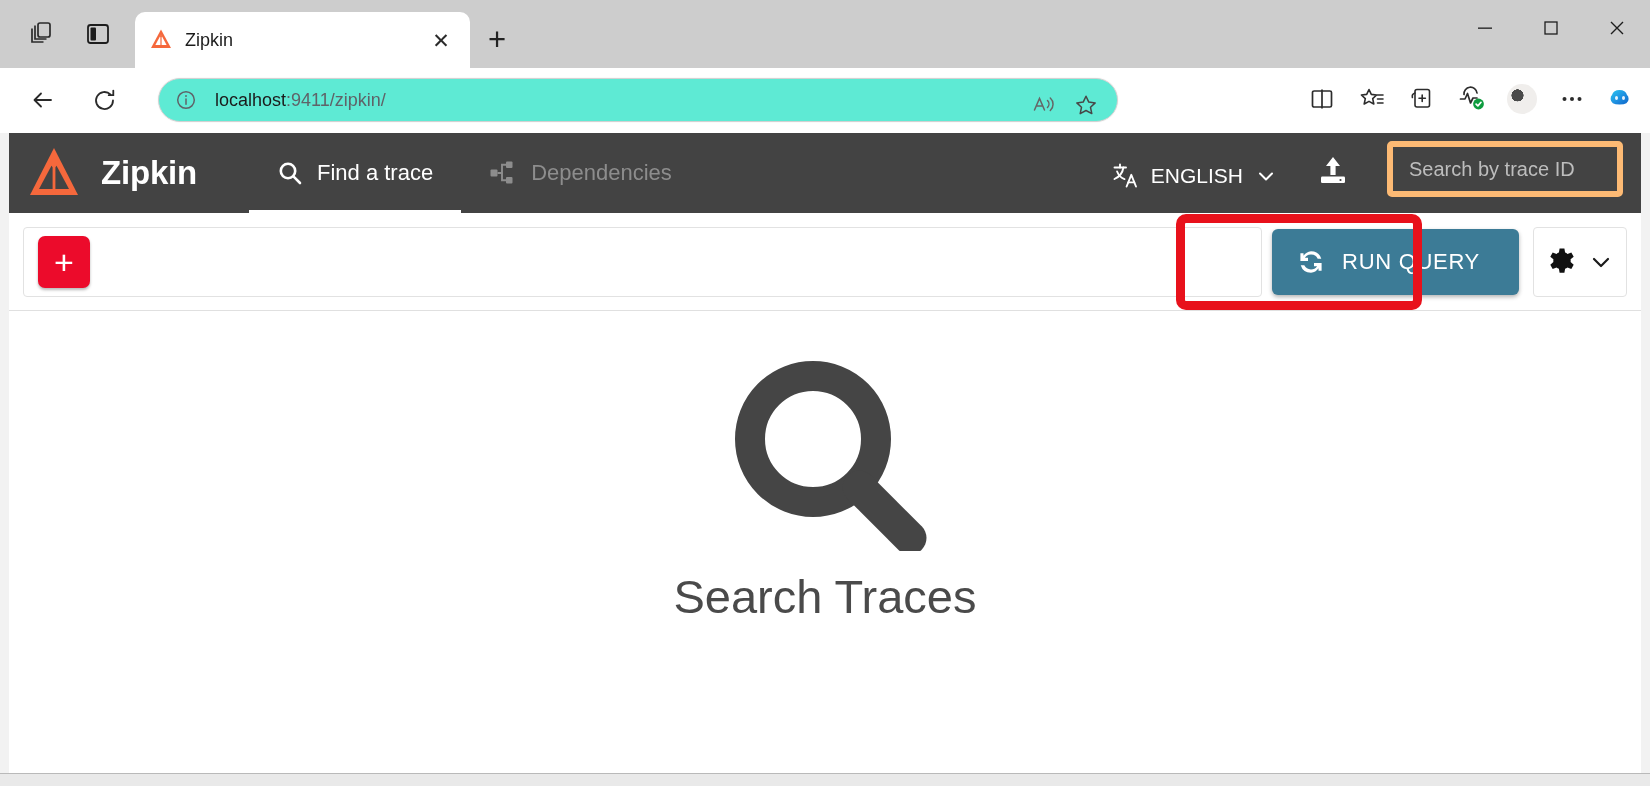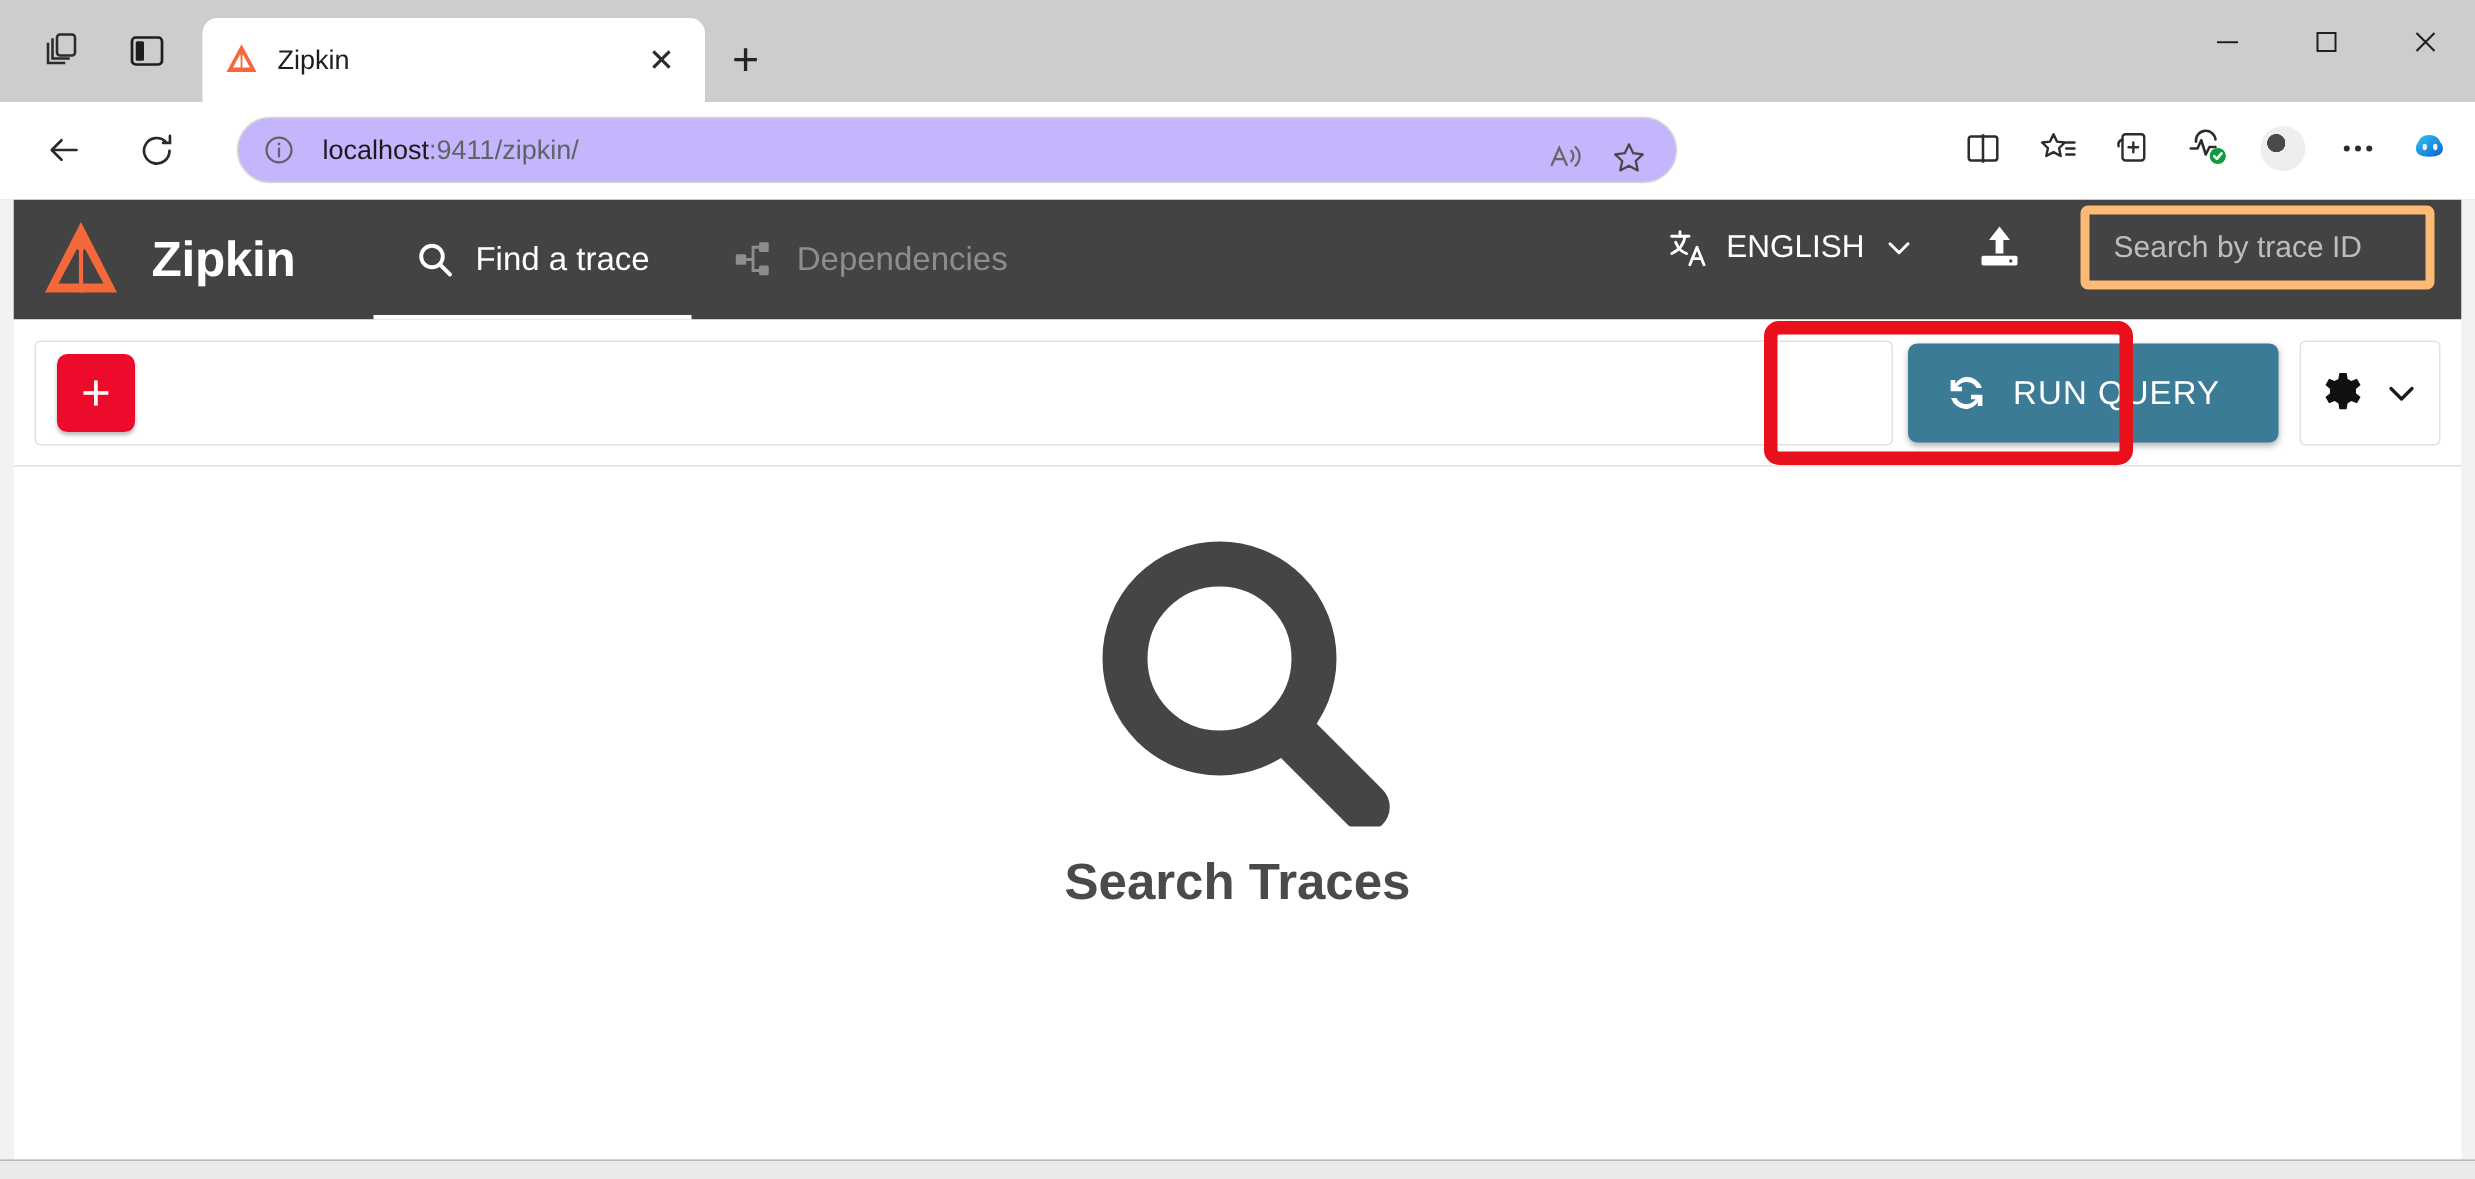--- a/index.html
+++ b/index.html
@@ -51,21 +51,21 @@
   .toolbar {
     position: absolute; left: 0; top: 68px; width: 1650px; height: 65px;
     background: #ffffff;
   }
   .nav-btn {
     position: absolute; top: 8px; width: 48px; height: 48px; border-radius: 50%;
     display: flex; align-items: center; justify-content: center; color: #2a2a2a;
   }
   .omnibox {
     position: absolute; left: 158px; top: 10px; width: 960px; height: 44px;
-    background: #c4b5fd; border: 1px solid #d2d2d2; border-radius: 22px;
+    background: #5eead4; border: 1px solid #d2d2d2; border-radius: 22px;
     display: flex; align-items: center; padding: 0 12px 0 16px;
     box-shadow: 0 0 0 1px rgba(0,0,0,0.02);
   }
   .omni-info { flex: 0 0 24px; margin-right: 16px; display: flex; align-items: center; }
   .omni-url { font-size: 18px; color: #5f6368; white-space: nowrap; }
   .omni-url .host { color: #1b1b1b; }
   .omni-actions { position: absolute; right: 12px; top: 7px; display: flex; gap: 4px; }
   .omni-act {
     width: 38px; height: 38px; border-radius: 50%;
     display: flex; align-items: center; justify-content: center; color: #474747;
@@ -106,21 +106,21 @@
     height: 80px; display: flex; align-items: center; gap: 14px;
     padding: 0 28px; position: relative; color: #ffffff; font-size: 22px;
   }
   .zk-tab.inactive { color: #8d8d8d; }
   .zk-tab.active::after {
     content: ""; position: absolute; left: 0; right: 0; bottom: 0;
     height: 3px; background: #ffffff;
   }
   .zk-nav-right {
     position: absolute; right: 18px; top: 0; height: 64px;
-    display: flex; align-items: center; gap: 0;
+    display: flex; align-items: flex-end; gap: 0;
   }
   .lang-select {
     display: flex; align-items: center; gap: 12px; color: #ffffff;
     font-size: 21px; padding: 8px 14px; margin-right: 16px;
   }
   .upload-btn {
     width: 52px; height: 52px; display: flex; align-items: center; justify-content: center;
     margin-right: 28px;
   }
   .traceid-input {
@@ -172,21 +172,21 @@
     border: 9px solid #e8111b; border-radius: 10px; pointer-events: none; z-index: 30;
   }
 
   
   .zk-empty {
     height: calc(640px - 80px - 98px);
     display: flex; flex-direction: column; align-items: center;
     padding-top: 40px; background: #ffffff;
   }
   .empty-glass { margin-bottom: 18px; }
-  .empty-title { font-size: 34px; color: #4a4a4a; font-weight: 700; margin-bottom: 40px; }
+  .empty-title { font-size: 47px; color: #4a4a4a; font-weight: 400; margin-bottom: 40px; }
   .empty-sub { font-size: 22px; color: #4d4d4d; }
 
   .taskbar-sliver {
     position: absolute; left: 0; bottom: 0; width: 1650px; height: 13px;
     background: #e9e9e9; border-top: 1px solid #b9b9b9;
   }
   .page-edge-left { position: absolute; left: 0; top: 133px; width: 9px; height: 640px; background: #f2f2f2; }
   .page-edge-right { position: absolute; right: 0; top: 133px; width: 9px; height: 640px; background: #f2f2f2; }
 </style>
 </head>

